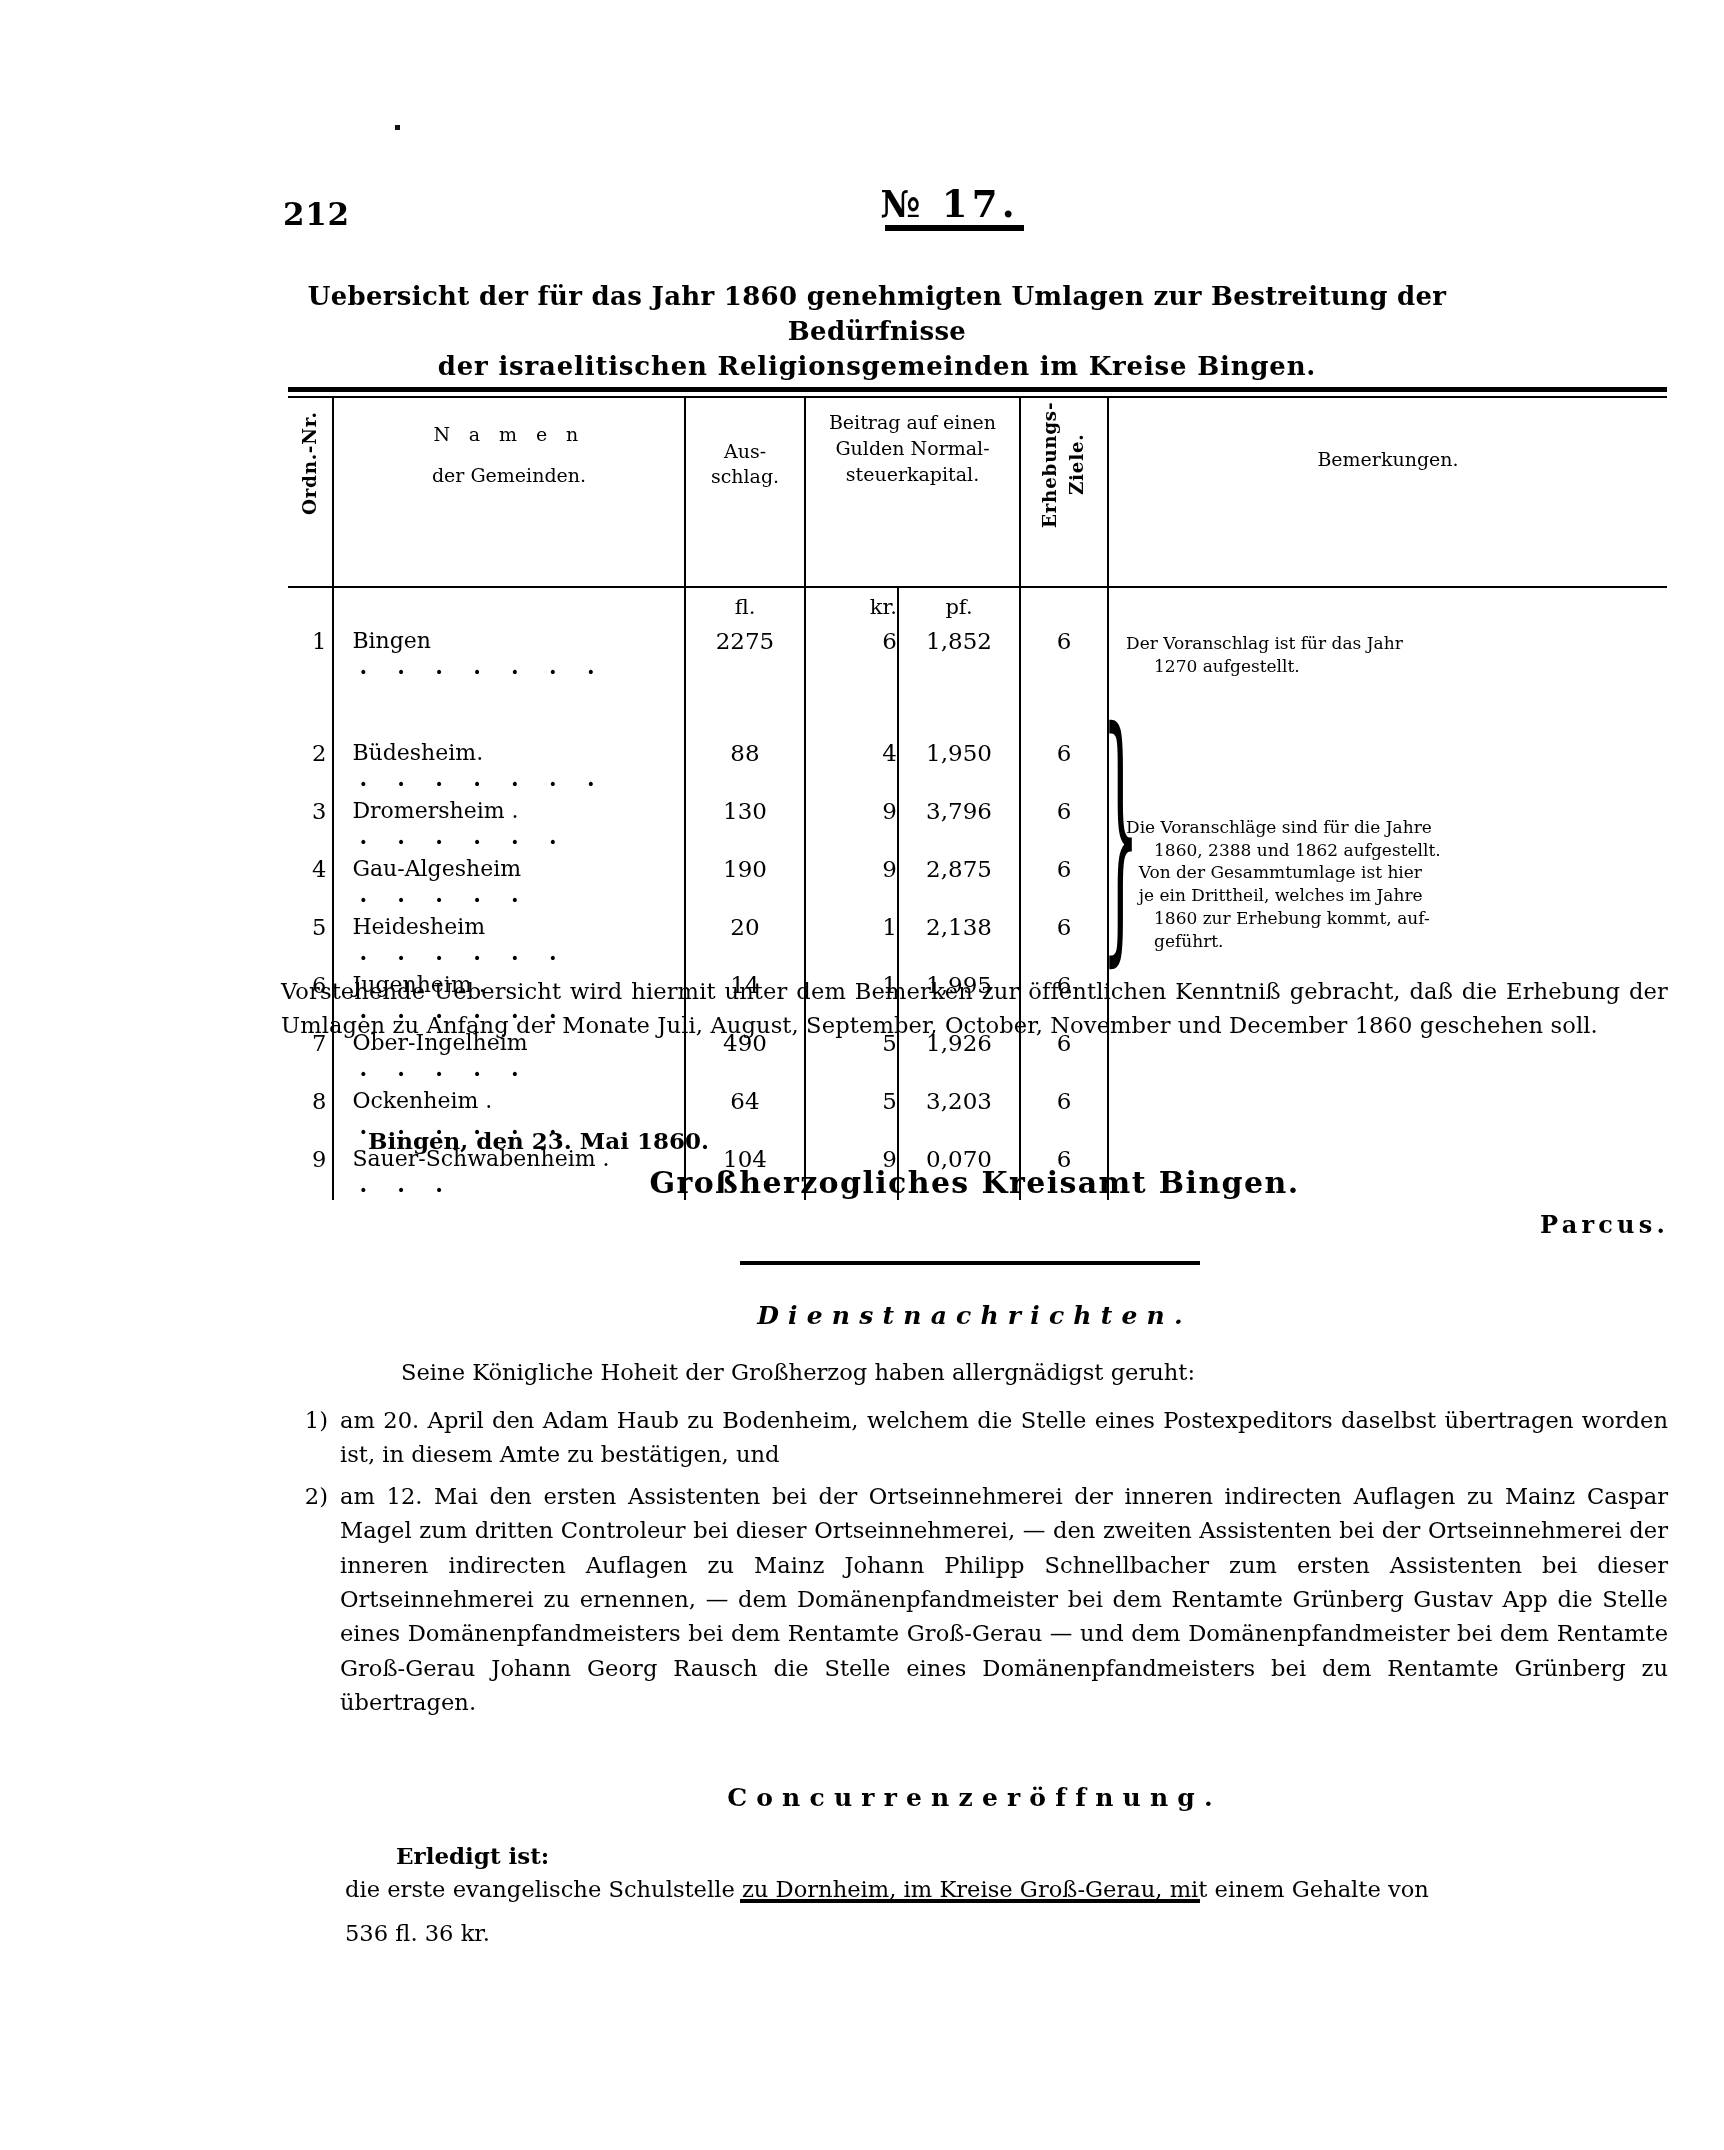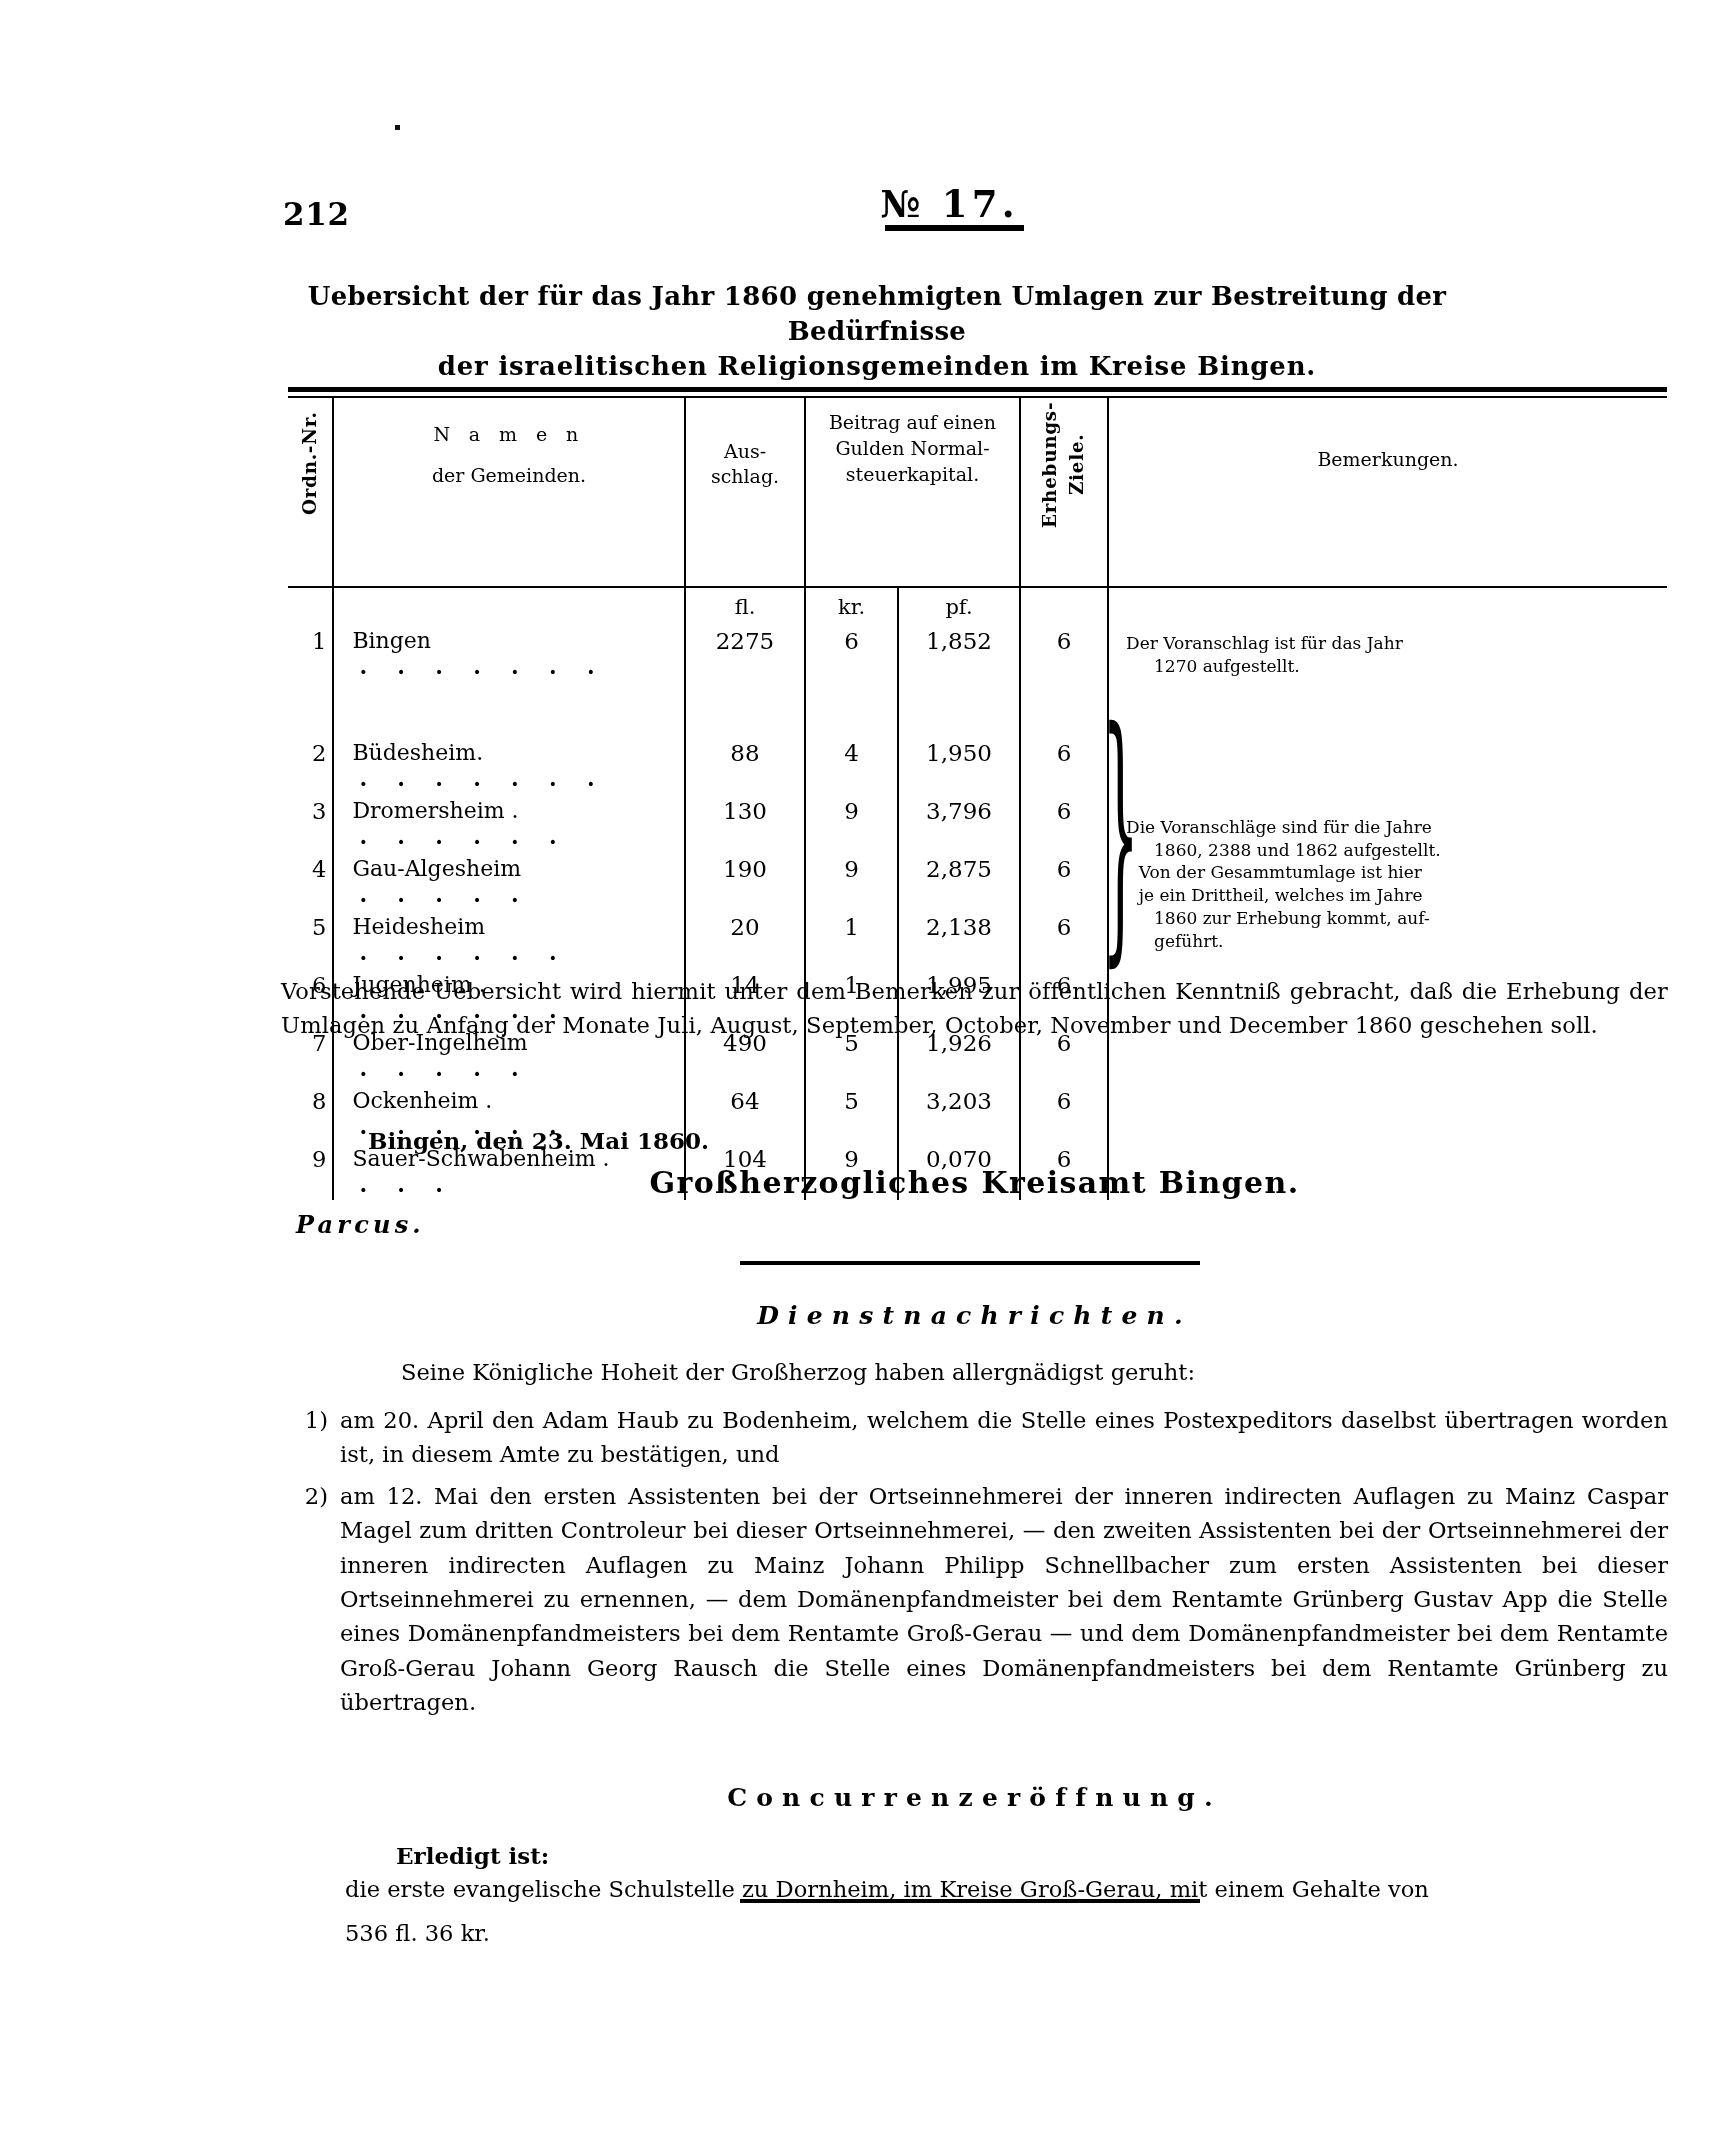--- a/index.html
+++ b/index.html
@@ -123,21 +123,21 @@
     height: 131px;
     display: inline-block;
   }
   .rot-cell { text-align: center; vertical-align: middle; }
   .rot-pair { display: inline-flex; flex-direction: row; gap: 2.8px; align-items: center; height: 133px; }
 
   
   .num-col    { width: 45px;  text-align: right;  padding-right: 5.7px !important; font-size: 22.6px; font-weight: bold; }
   .name-col   { width: 352px; padding-left: 18.4px !important; font-size: 22px; font-weight: bold; }
   .fl-col     { width: 120px; text-align: center; font-size: 23px; }
-  .kr-col     { width: 93px; text-align: center; font-size: 23px; }
+  .kr-col     { width: 93px; text-align: right; font-size: 23px; }
   .pf-col     { width: 122px; text-align: center; font-size: 23px; }
   .ziel-col   { width: 88px; text-align: center; font-size: 23px; }
   .bem-col    { padding-left: 17px !important; font-size: 17px; line-height: 1.32; }
 
   .unit-row td { font-size: 21px; font-weight: bold; padding-top: 7px !important; padding-bottom: 2.8px !important; }
 
   .row td { padding-top: 3.5px !important; padding-bottom: 3.5px !important; }
   .row-first td { padding-top: 5.7px !important; padding-bottom: 28px !important; }
   .row-gap td { padding-top: 33px !important; }
 
@@ -194,28 +194,27 @@
     left: 281px;
     top: 1165px;
     width: 1387px;
     text-align: center;
     font-size: 30px;
     font-weight: bold;
     letter-spacing: 1.4px;
   }
   .p-signer {
     position: absolute;
-    left: 296px;
+    left: 282px;
     top: 1210px;
     width: 1387px;
-    text-align: left;
+    text-align: right;
     font-size: 24px;
     font-weight: bold;
     letter-spacing: 4.2px;
-    font-style: italic;
   }
 
   .divider {
     position: absolute;
     height: 4.2px;
     background: #000;
     left: 740px;
     width: 460px;
   }
   .div-1 { top: 1261px; }

